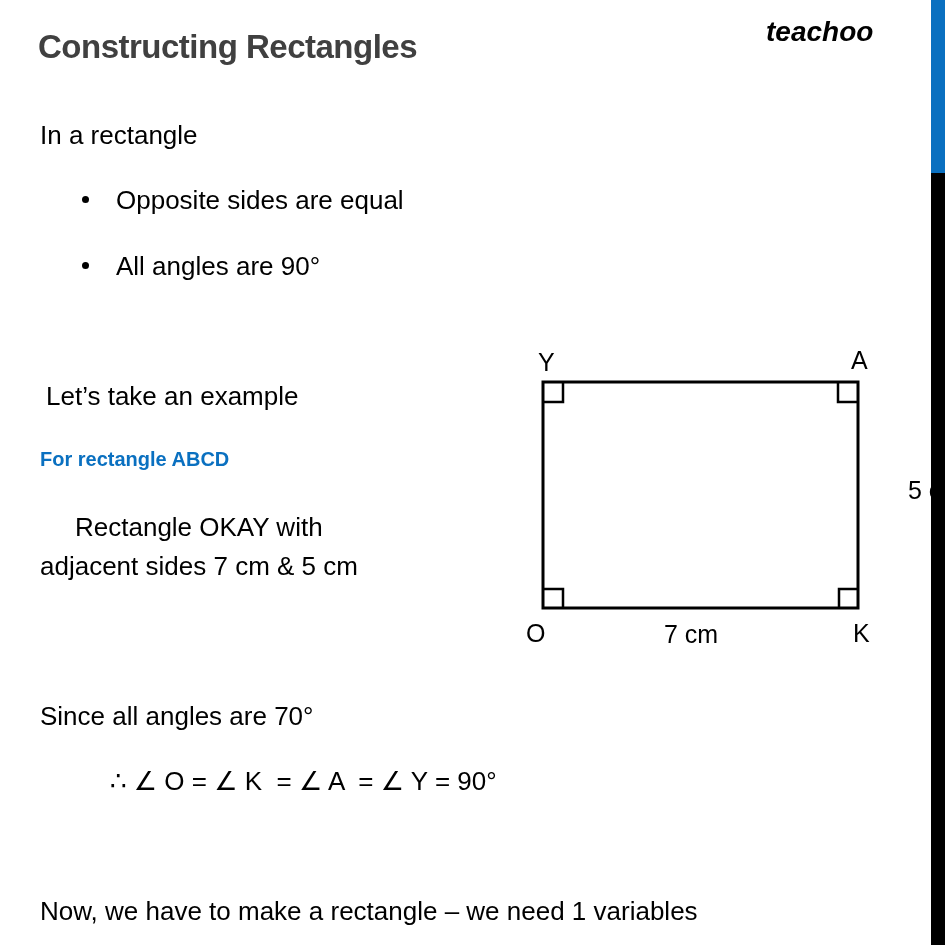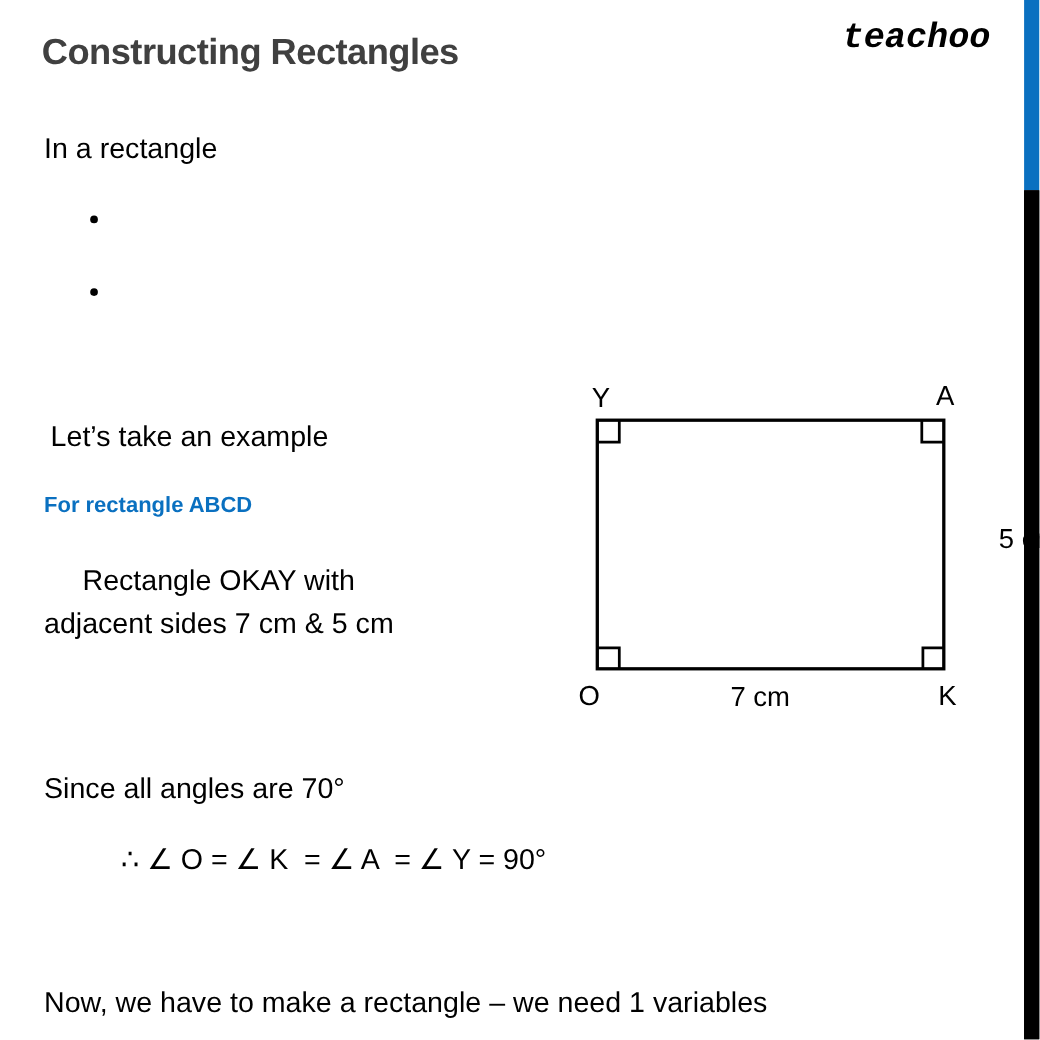--- a/index.html
+++ b/index.html
@@ -8,22 +8,22 @@
     background: #ffffff;
     font-family: "Liberation Sans", "DejaVu Sans", sans-serif;
     color: #000;
   }
   .abs { position: absolute; white-space: nowrap; }
   .title {
     left: 38px; top: 28px; font-size: 33px; font-weight: bold;
     color: #404040; letter-spacing: -0.5px;
   }
   .logo {
-    left: 766px; top: 16px; font-size: 32px; font-weight: bold; font-style: italic;
-    font-family: Liberation Mono, monospace; letter-spacing: 0px;
+    left: 766px; top: 16px; font-size: 28px; font-weight: bold; font-style: italic;
+    font-family: Liberation Sans, sans-serif; letter-spacing: 0px;
     color: #000;
   }
   .bar-blue { left: 931px; top: 0; width: 14px; height: 173px; background: #0a70c0; }
   .bar-black { left: 931px; top: 173px; width: 14px; height: 772px; background: #000; }
   .txt { font-size: 26px; color: #000; }
   .bullet-dot {
     display: inline-block; width: 7px; height: 7px; border-radius: 50%;
     background: #000; vertical-align: middle; margin-right: 27px; position: relative; top: -3px;
   }
   .blue-bold { color: #0a70c0; font-weight: bold; font-size: 20px; }
@@ -33,24 +33,24 @@
 <body>
 
 <div class="abs title">Constructing Rectangles</div>
 <div class="abs logo">teachoo</div>
 <div class="abs bar-blue"></div>
 <div class="abs bar-black"></div>
 
 <div class="abs txt" style="left:40px; top:120px;">In a rectangle</div>
 
 <div class="abs txt" style="left:82px; top:185px;">
-  <span class="bullet-dot"></span>
+  <span class="bullet-dot"></span><span>Opposite sides are equal</span>
 </div>
 <div class="abs txt" style="left:82px; top:251px;">
-  <span class="bullet-dot"></span>
+  <span class="bullet-dot"></span><span>All angles are 90°</span>
 </div>
 
 <div class="abs txt" style="left:46px; top:381px;">Let’s take an example</div>
 <div class="abs blue-bold" style="left:40px; top:448px;">For rectangle ABCD</div>
 <div class="abs txt" style="left:40px; top:512px;margin-left:35px;">Rectangle OKAY with</div>
 <div class="abs txt" style="left:40px; top:551px;">adjacent sides 7 cm &amp; 5 cm</div>
 
 <svg class="abs" style="left:0; top:0;" width="945" height="945">
   <rect x="543" y="382" width="315" height="226" fill="none" stroke="#000" stroke-width="3"></rect>
 

